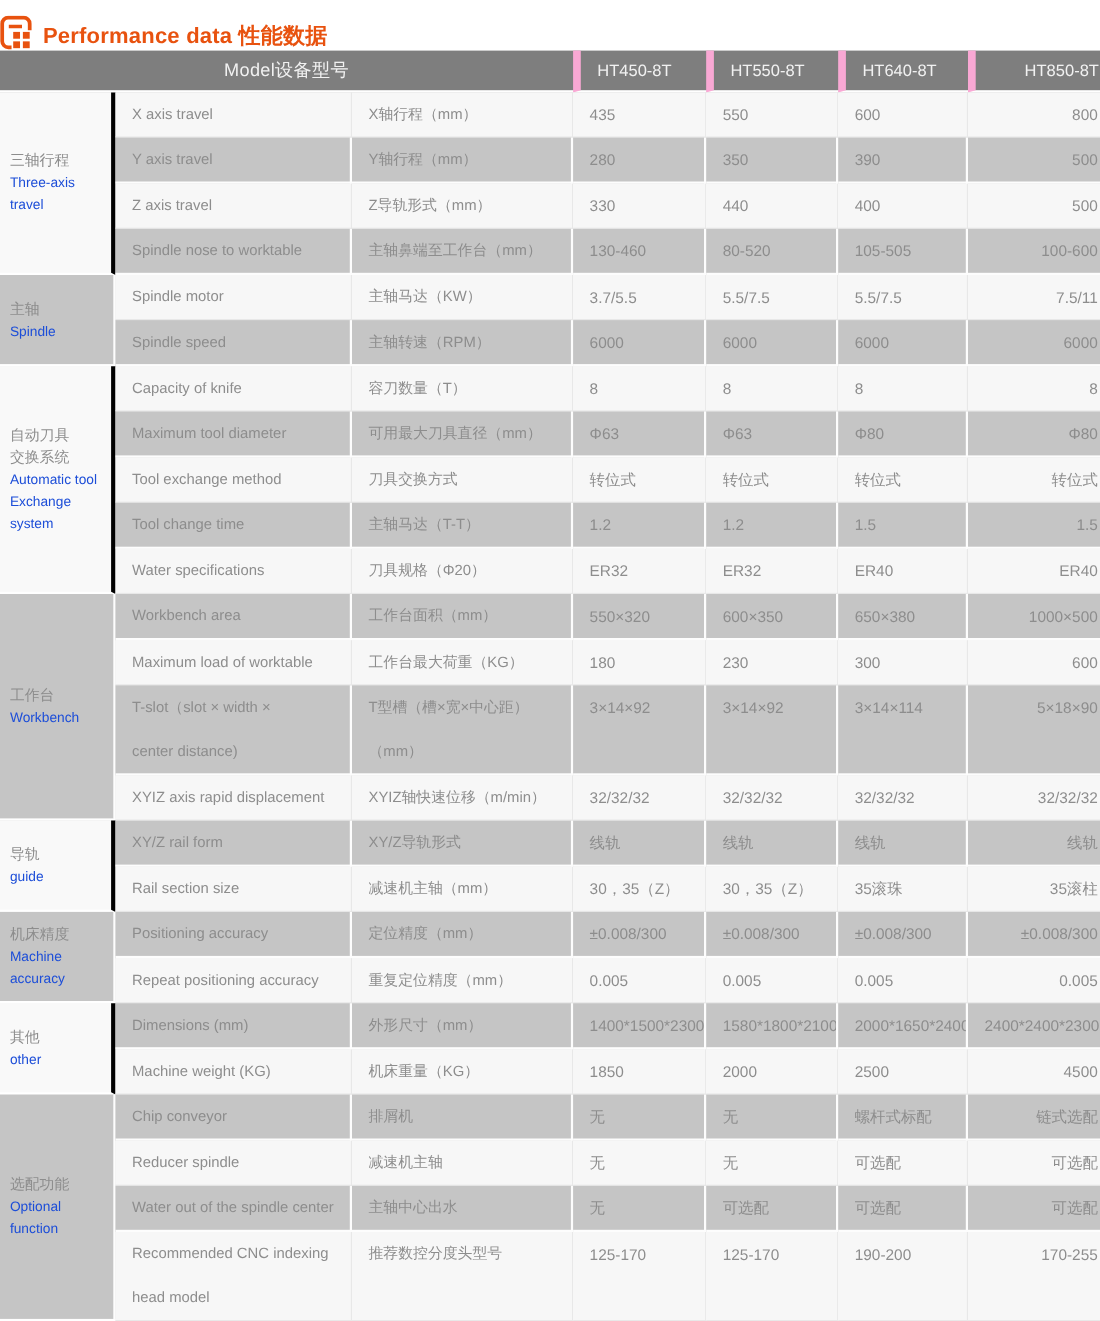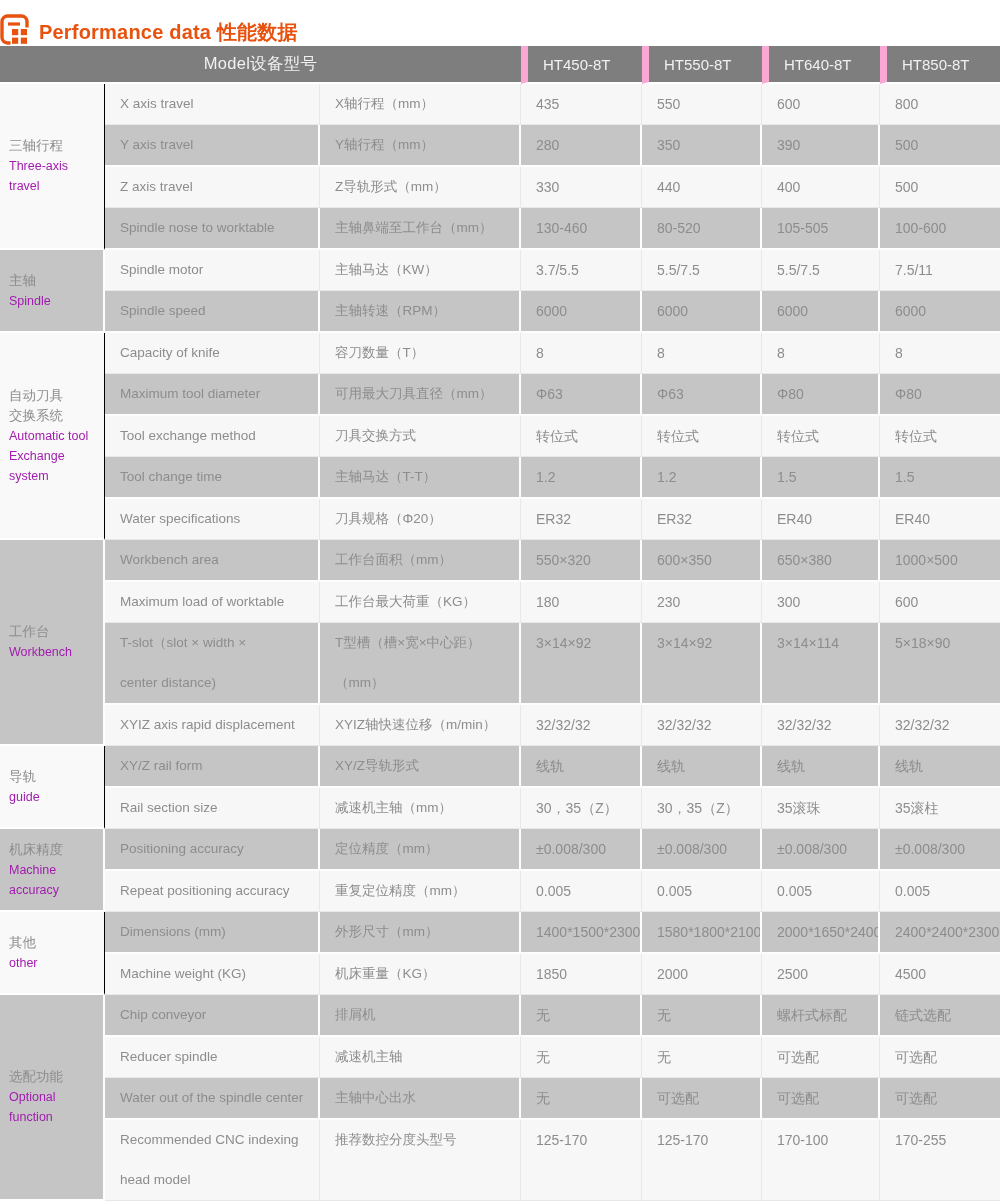--- a/index.html
+++ b/index.html
@@ -23,28 +23,28 @@
   }
   th.model-span{text-align:center;font-size:16.5px;letter-spacing:0.3px;}
   th.model{border-left:7px solid #f9a8d4;padding-left:15px;font-size:15px;}
   td{
     vertical-align:top;line-height:40px;padding:0 2px 0 15px;
     font-size:13.5px;color:#8d8d8d;white-space:pre-line;overflow:hidden;
   }
   td.val{font-size:14px;}
   td.light{background:#f7f7f7;border-right:1px solid #e8e8e8;border-bottom:1px solid #e8e8e8;}
   td.dark{background:#c5c5c5;border-right:2px solid #fdfdfd;border-bottom:2px solid #fdfdfd;}
-  tr>td:last-child,thead th:last-child{border-right:none;}
+  tr>td:last-child,thead th:last-child{border-right:none;text-align:right;}
   td.group{
     vertical-align:middle;line-height:20px;padding:6px 2px 6px 9px;
   }
-  td.group.light{background:#f9f9f9;border-bottom:2px solid #ffffff;border-right:1px solid #000000;}
+  td.group.light{background:#f9f9f9;border-bottom:2px solid #ffffff;border-right:4px solid #000000;}
   td.group.dark{border-bottom:2px solid #ffffff;}
   .gzh{font-size:13.5px;color:#8d8d8d;}
-  .gen{font-size:12.5px;color:#a21caf;}
+  .gen{font-size:12.5px;color:#1d4ed8;}
 </style>
 </head>
 <body>
 
 <div class="titlebar">
   <span class="icon-wrap">
     <svg width="30" height="32" viewBox="0 0 30 32" xmlns="http://www.w3.org/2000/svg">
       <rect x="2" y="2" width="25" height="27" rx="5.5" fill="none" stroke="#e8520f" stroke-width="3.4"></rect>
       <line x1="8" y1="10" x2="20" y2="10" stroke="#e8520f" stroke-width="3.2"></line>
       <rect x="10.5" y="13.5" width="19" height="18" fill="#ffffff"></rect>
@@ -277,17 +277,17 @@
         <td class="val dark">可选配</td>
         <td class="val dark">可选配</td>
         <td class="val dark">可选配</td>
       </tr>
       <tr>
         <td class="en light">Recommended CNC indexing
 head model</td>
         <td class="zh light">推荐数控分度头型号</td>
         <td class="val light">125-170</td>
         <td class="val light">125-170</td>
-        <td class="val light">170-100</td>
+        <td class="val light">190-200</td>
         <td class="val light">170-255</td>
       </tr>
     </tbody>
 </table>
 
 </body></html>

